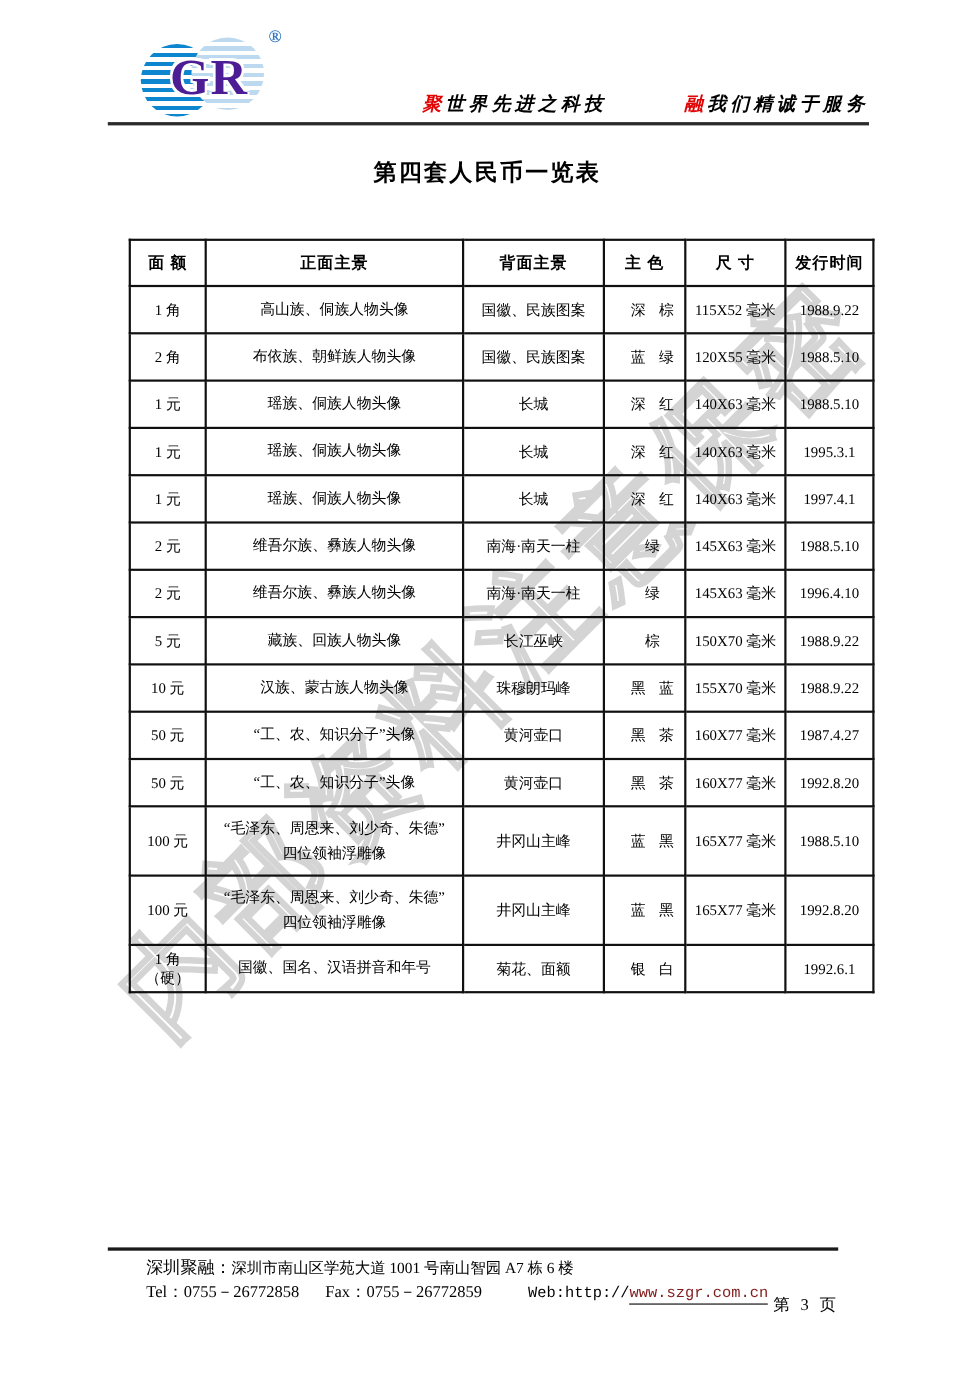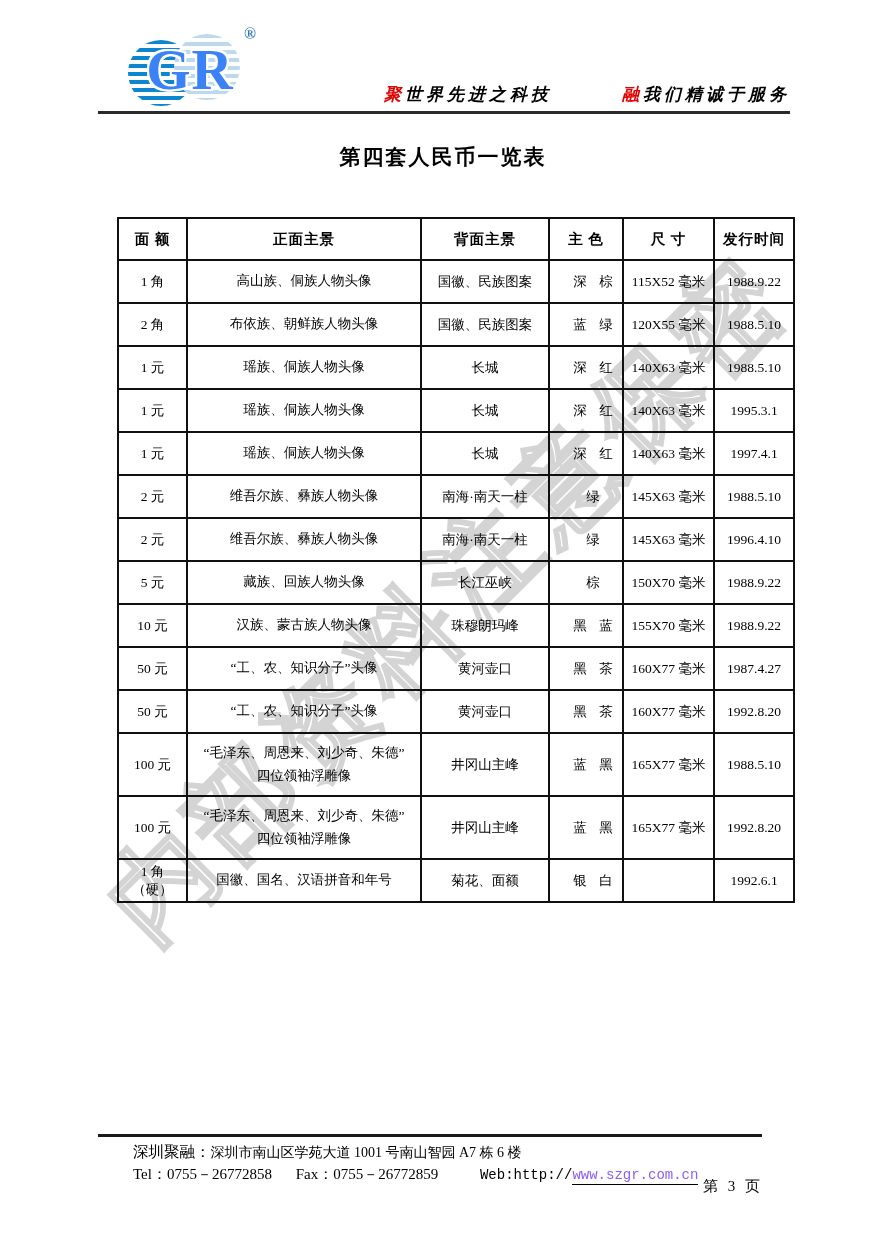--- a/index.html
+++ b/index.html
@@ -13,21 +13,21 @@
 
   
   .logo { position:absolute; left:128px; top:34px; width:122px; height:72px; }
   .circ { position:absolute; width:66px; height:66px; border-radius:50%; }
   .circ-l { left:0; top:6px;
     background:repeating-linear-gradient(180deg,#0e85cf 0 4px,#ffffff 4px 8px); }
   .circ-r { left:46px; top:0;
     background:repeating-linear-gradient(180deg,#bcd9ef 0 4px,#ffffff 4px 8px); }
   .logo-text {
     position:absolute; left:7px; top:0; width:110px; text-align:center;
-    font-weight:bold; font-size:57px; line-height:72px; color:#3b82f6; letter-spacing:1px;
+    font-weight:bold; font-size:46px; line-height:72px; color:#4c1d95; letter-spacing:1px;
     text-shadow:-2px -2px 0 #fff,2px -2px 0 #fff,-2px 2px 0 #fff,2px 2px 0 #fff,
                  0 -2px 0 #fff,0 2px 0 #fff,-2px 0 0 #fff,2px 0 0 #fff;
   }
   .logo-reg { position:absolute; right:-6px; top:-9px; font-size:16px; font-weight:bold; color:#2f76c4; }
 
   .slogan {
     position:absolute; top:83px; left:0; width:790px;
     display:flex; justify-content:flex-end; gap:70px;
     font-style:italic; font-weight:bold; font-size:17px; letter-spacing:4px; white-space:nowrap;
   }
@@ -64,21 +64,21 @@
   .banknotes tr.tall td { height:63px; }
 
   
   .rule-bottom { position:absolute; left:98px; top:1134px; width:664px; height:3px; background:#1a1a1a; }
   .addr { position:absolute; left:133px; top:1142px; font-size:14px; white-space:nowrap; }
   .addr .co { font-size:15.5px; }
   .contact { position:absolute; left:133px; top:1165px; font-size:15px; white-space:nowrap; }
   .contact .seg { display:inline-block; }
   .contact .fax { margin-left:20px; }
   .contact .web { margin-left:38px; font-family:"Liberation Mono","DejaVu Sans Mono",monospace; font-size:14px; }
-  .contact .url { text-decoration:none; color:#8b5cf6; border-bottom:1.5px solid #000; padding-bottom:1px;text-align:center; }
+  .contact .url { text-decoration:none; color:#7f1d1d; border-bottom:1.5px solid #000; padding-bottom:1px;text-align:center; }
   .pagenum { position:absolute; left:703px; top:1177px; font-size:15px; letter-spacing:3px; white-space:nowrap; }
 </style>
 </head>
 <body>
 
 <div class="page">
 
   <div>
     <div class="logo">
       <span class="circ circ-l"></span>

